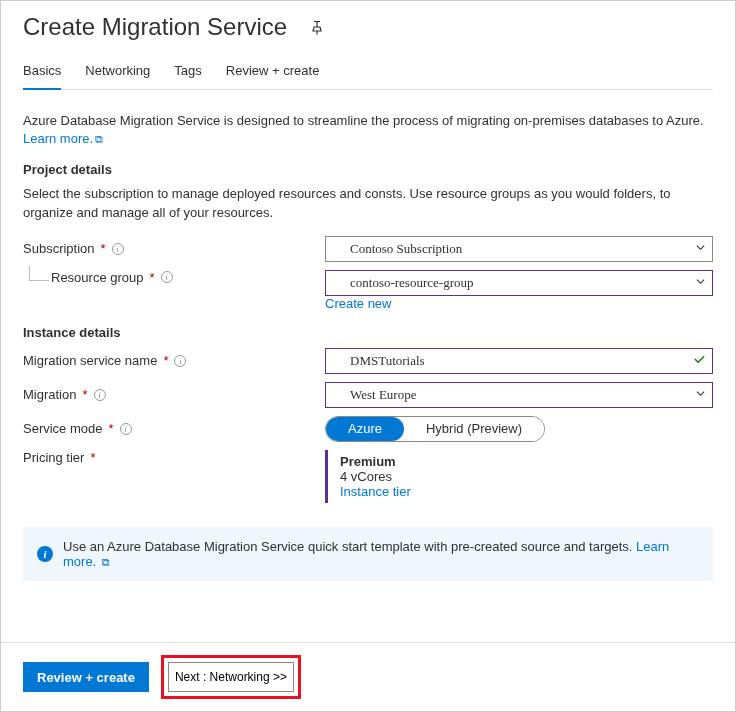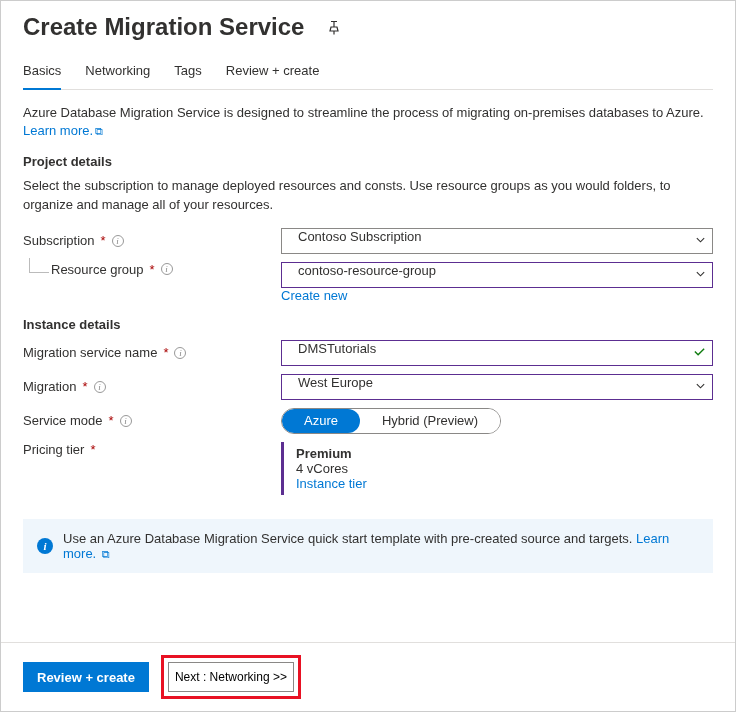--- a/index.html
+++ b/index.html
@@ -9,40 +9,40 @@
     font-size: 13px;
     color: #323130;
     background: #fff;
     width: 736px;
     height: 712px;
     border: 1px solid #cccccc;
     position: relative;
   }
   .content { padding: 12px 22px 0 22px; }
   .header { display: flex; align-items: center; gap: 14px; margin-bottom: 10px; }
-  h1 { font-size: 24px; font-weight: 700; margin: 0 8px 4px 0; }
-  .tabs { display: flex; gap: 24px; border-bottom: 1px solid #e1dfdd; margin-bottom: 14px; }
+  h1 { font-size: 24px; font-weight: 400; margin: 0 8px 4px 0; }
+  .tabs { display: flex; gap: 24px; border-bottom: 1px solid #e1dfdd; margin-bottom: 22px; }
   .tab { padding: 8px 0 10px 0; font-size: 13px; cursor: pointer; color: #323130; }
   .tab.active { border-bottom: 2px solid #0078d4; color: #323130; margin-bottom: -1px; }
   .desc { margin: 0 0 14px 0; line-height: 1.4; }
   .link { color: #0078d4; text-decoration: none; cursor: pointer; }
   .link .ext { font-size: 11px; margin-left: 2px; }
   h3 { font-size: 13px; font-weight: 700; margin: 14px 0 8px 0; }
-  .row { display: flex; align-items: center; margin-bottom: 8px; }
+  .row { display: flex; align-items: center; margin-bottom: 8px; gap: 44px; }
   .row.top { align-items: flex-start; }
   .label-col { width: 258px; display: flex; align-items: center; gap: 4px; flex-shrink: 0; }
   .label-col.indent { padding-left: 28px; position:relative; }
   .ind-line-v { position:absolute; left:6px; top:-4px; width:1px; height:14px; background:#bbb; }
   .ind-line-h { position:absolute; left:6px; top:10px; width:20px; height:1px; background:#bbb; }
   .req { color: #a80000; margin-left: 2px; }
   .info-icon { width: 12px; height: 12px; border: 1px solid #999; border-radius: 50%; display: inline-flex; align-items: center; justify-content: center; font-size: 9px; color: #888; font-style: italic; font-family: Georgia, serif; cursor: default; margin-left: 2px;}
   .field-col { flex: 1; }
   .select, .input {
-    width: 100%; height: 26px; border: 1px solid #8a8886; padding: 0 24px 0 16px;
-    font-size: 13px; position: relative; display:flex; background:#fff;
+    width: 100%; height: 26px; border: 1px solid #8a8886; padding: 0 24px 0 24px;
+    font-size: 13px; position: relative; display:flex; align-items:center; background:#fff;font-family:Liberation Serif, serif;
   }
   .select.active, .input.active { border: 1px solid #5c2e91; }
   .input.valid { border: 1px solid #5c2e91; }
   .chev { position: absolute; right: 6px; top: 50%; transform: translateY(-50%); }
   .chev svg { width: 11px; height: 11px; }
   .valid-check { position: absolute; right: 6px; top: 50%; transform: translateY(-50%); }
   .valid-check svg { width: 13px; height: 13px; }
   .sub-link { margin-top: 0; font-size: 13px; }
   .toggle-group { display: inline-flex; border: 1px solid #8a8886; border-radius: 13px; overflow: hidden; height: 26px; }
   .toggle-opt { padding: 0 22px; display:flex; align-items:center; font-size:13px; cursor:pointer; background:#fff; }

